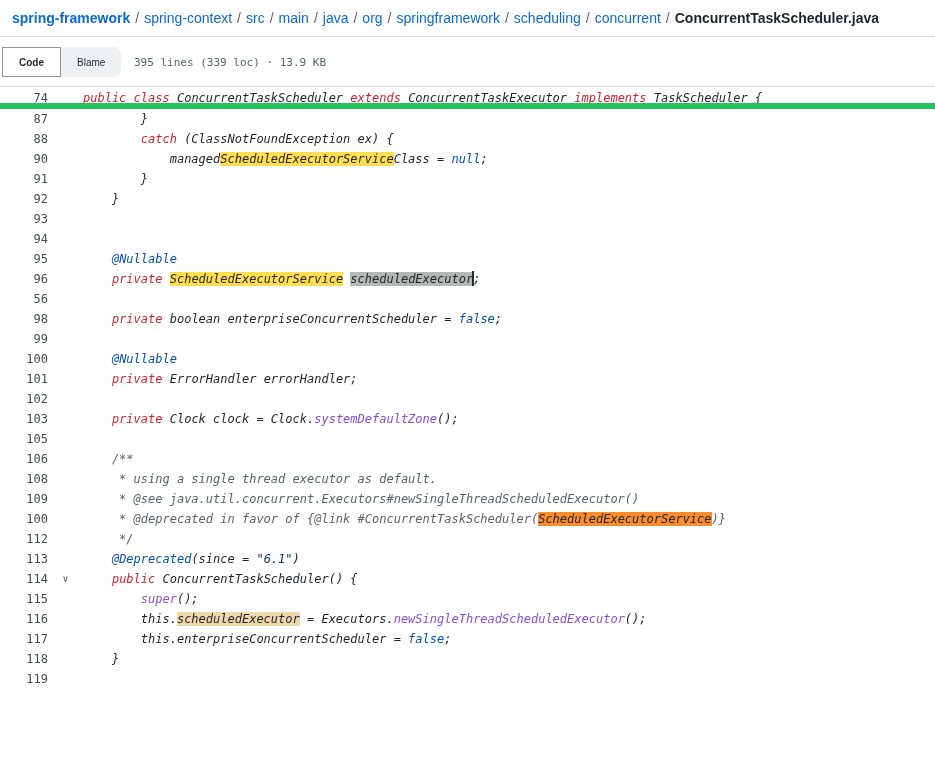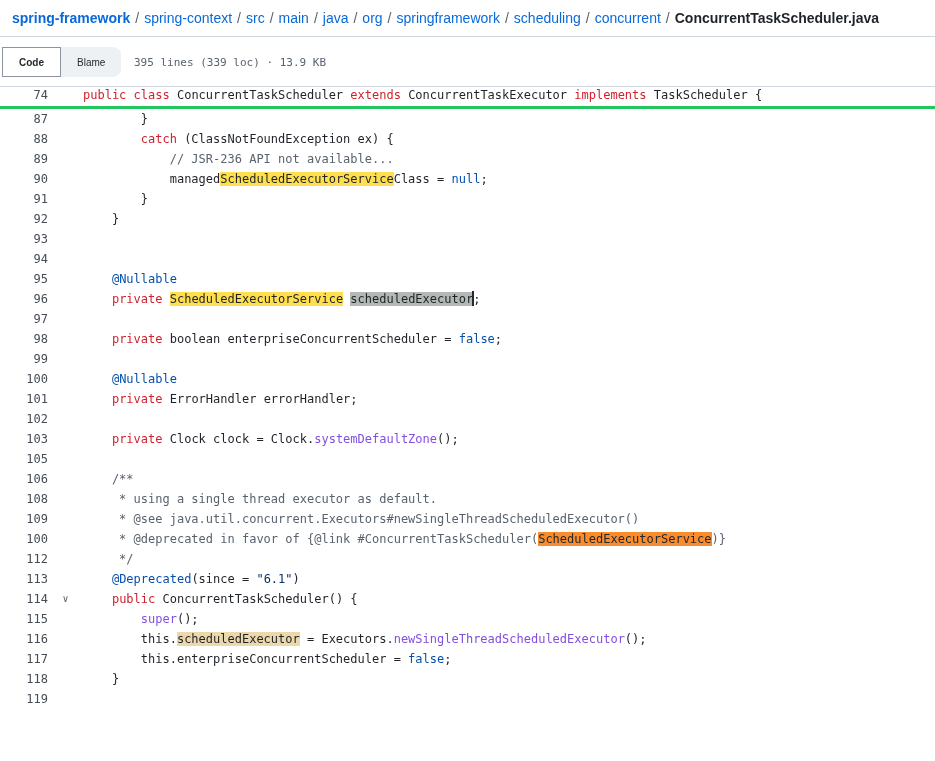--- a/index.html
+++ b/index.html
@@ -36,32 +36,32 @@
   }
   .file-stats {
     position:absolute; left:134px; top:0; height:50px;
     display:flex; align-items:center;
     font-family:"DejaVu Sans Mono", monospace; font-size:11px; color:#59636e;
   }
 
   
   .code-area { font-family:"DejaVu Sans Mono", monospace; font-size:12px; }
   .code-row { display:flex; height:20px; line-height:20px; }
-  .code-row.sticky { height:22px; line-height:22px; border-bottom:3px solid #22c55e; background:#fff;align-items:flex-end; }
+  .code-row.sticky { height:22px; line-height:22px; border-bottom:6px solid #22c55e; background:#fff; }
   .gutter {
     width:48px; flex:0 0 48px; text-align:right; color:#454c54;
     cursor:pointer; user-select:none;
   }
   .chev-slot {
     width:35px; flex:0 0 35px; text-align:center; color:#59636e;
     font-size:10px; cursor:pointer;
   }
   pre.code-text {
     flex:1; white-space:pre; font-family:inherit; font-size:inherit;
-    line-height:inherit; cursor:text; overflow:hidden;
+    line-height:inherit; cursor:text; overflow:hidden;font-style:italic;
   }
 
   
   .tok-k { color:#cf222e; }            
   .tok-p { color:#1f2328; }            
   .tok-c { color:#59636e; }            
   .tok-n { color:#0550ae;margin-top:48px; }            
   .tok-s { color:#0a3069; }            
   .tok-f { color:#8250df; }            
   .tok-hy { background:#ffdf4d; color:#1f2328; }   
@@ -117,25 +117,20 @@
         <div class="gutter">87</div>
         <div class="chev-slot"></div>
         <pre class="code-text"><span class="tok-p">        }</span></pre>
       </div>
       <div class="code-row">
         <div class="gutter">88</div>
         <div class="chev-slot"></div>
         <pre class="code-text"><span class="tok-p">        </span><span class="tok-k">catch</span><span class="tok-p"> (ClassNotFoundException ex) {</span></pre>
       </div>
       <div class="code-row">
-        <div class="gutter">89</div>
-        <div class="chev-slot"></div>
-        <pre class="code-text"><span class="tok-c">            // JSR-236 API not available...</span></pre>
-      </div>
-      <div class="code-row">
         <div class="gutter">90</div>
         <div class="chev-slot"></div>
         <pre class="code-text"><span class="tok-p">            managed</span><span class="tok-hy">ScheduledExecutorService</span><span class="tok-p">Class = </span><span class="tok-n">null</span><span class="tok-p">;</span></pre>
       </div>
       <div class="code-row">
         <div class="gutter">91</div>
         <div class="chev-slot"></div>
         <pre class="code-text"><span class="tok-p">        }</span></pre>
       </div>
       <div class="code-row">
@@ -157,21 +152,21 @@
         <div class="gutter">95</div>
         <div class="chev-slot"></div>
         <pre class="code-text"><span class="tok-p">    </span><span class="tok-n">@Nullable</span></pre>
       </div>
       <div class="code-row">
         <div class="gutter">96</div>
         <div class="chev-slot"></div>
         <pre class="code-text"><span class="tok-p">    </span><span class="tok-k">private</span><span class="tok-p"> </span><span class="tok-hy">ScheduledExecutorService</span><span class="tok-p"> </span><span class="tok-sel">scheduledExecutor</span><span class="caret"></span><span class="tok-p">;</span></pre>
       </div>
       <div class="code-row">
-        <div class="gutter">97</div>
+        <div class="gutter">56</div>
         <div class="chev-slot"></div>
         <pre class="code-text"></pre>
       </div>
       <div class="code-row">
         <div class="gutter">98</div>
         <div class="chev-slot"></div>
         <pre class="code-text"><span class="tok-p">    </span><span class="tok-k">private</span><span class="tok-p"> boolean enterpriseConcurrentScheduler = </span><span class="tok-n">false</span><span class="tok-p">;</span></pre>
       </div>
       <div class="code-row">
         <div class="gutter">99</div>

